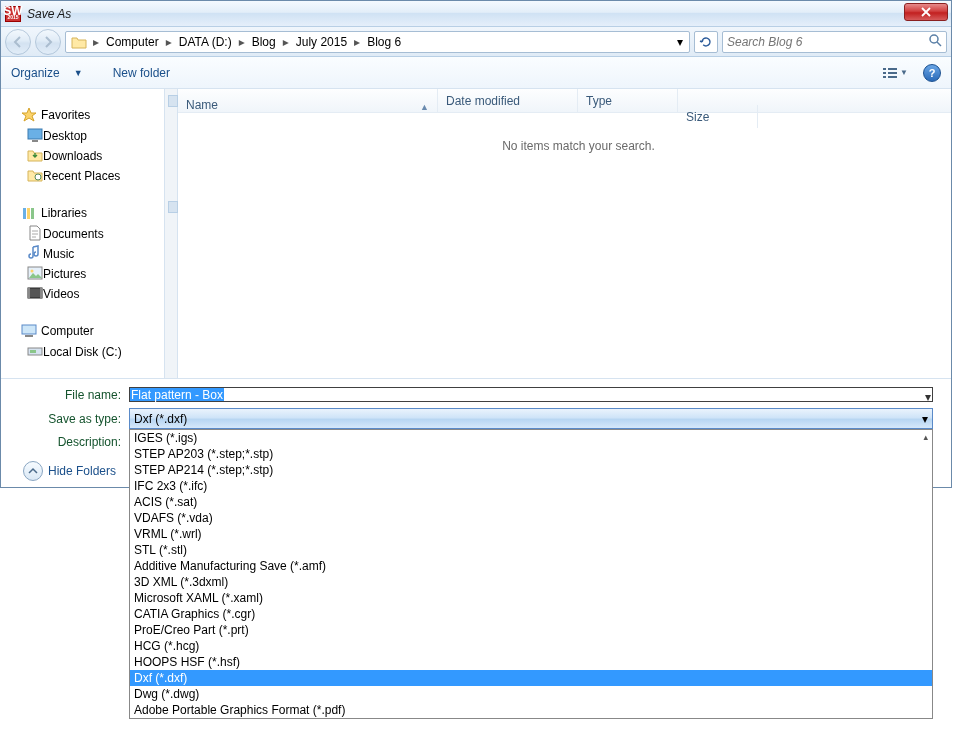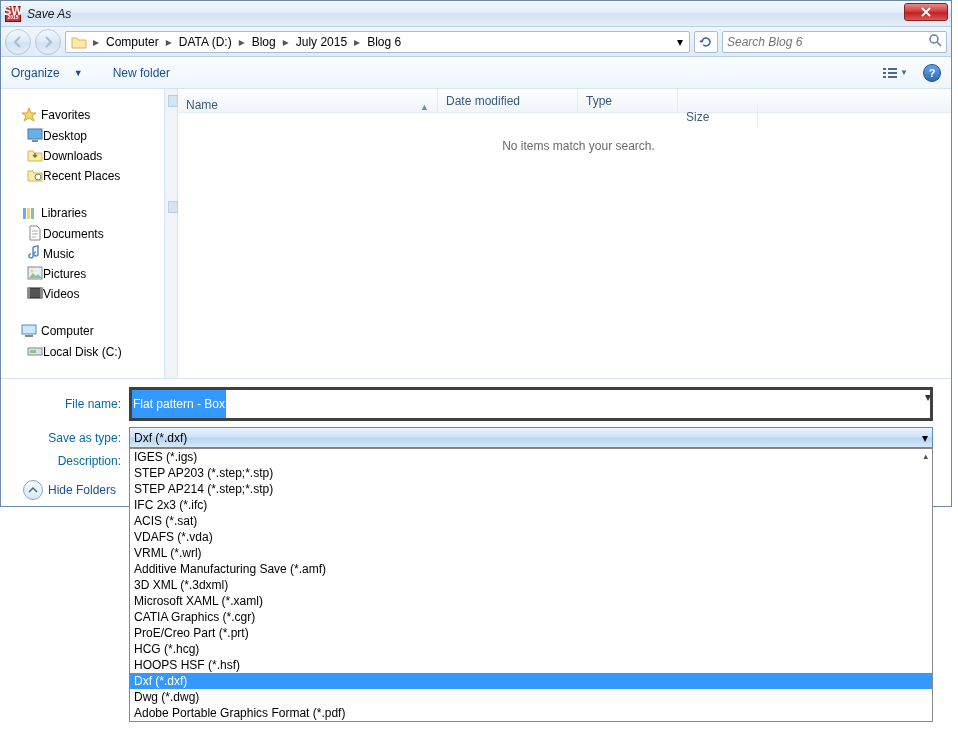--- a/index.html
+++ b/index.html
@@ -43,23 +43,23 @@
   .columns { height: 24px; display: flex; align-items: center; border-bottom: 1px solid #e4ecf4; background: linear-gradient(to bottom, #fdfeff, #f0f5fa); }
   .col { padding: 0 8px; border-right: 1px solid #e4ecf4; height: 100%; display: flex; align-items: center; color: #3a5a7a; cursor: pointer; }
   .col.name { width: 260px; justify-content: flex-start; align-items: flex-end; }
   .col.date { width: 140px; }
   .col.type { width: 100px; }
   .col.size { width: 80px; margin-top: 32px; }
   .sort-ind { margin-left: auto; color: #6a8aae; font-size: 9px; }
   .empty-msg { text-align: center; color: #6a6a6a; margin-top: 26px; padding-left: 28px; }
   .bottom { padding: 8px 18px 6px 18px; }
   .form-row { display: flex; align-items: center; margin-bottom: 6px; }
-  .form-label { width: 110px; text-align: right; padding-right: 8px; color: #0369a1; }
+  .form-label { width: 110px; text-align: right; padding-right: 8px; color: #14532d; }
   .form-field { flex: 1; position: relative; }
-  .text-input { width: 100%; height: 34px; border: 3px solid #404040; background: #fff; padding: 0 4px; outline: none; }
+  .text-input { width: 100%; height: 15px; border: 1px solid #404040; background: #fff; padding: 0 4px; outline: none; }
   .combo { width: 100%; height: 21px; border: 1px solid #5a8ac8; background: linear-gradient(to bottom, #eaf3fc, #cfe4f8 45%, #b8d6f2 55%, #d6e8fa); padding: 0 4px; display: flex; align-items: center; cursor: pointer; position: relative; }
   .combo-arrow { margin-left: auto; }
   .dropdown-list { position: absolute; top: 21px; left: 0; right: 0; background: #fff; border: 1px solid #888; z-index: 100; max-height: 320px; overflow-y: auto; }
   .dd-option { padding: 1px 4px; cursor: pointer; white-space: nowrap; }
   .dd-option.highlight { background: #3399ff; color: #fff; }
   .hide-folders { display: flex; align-items: center; gap: 5px; color: #1a4f8a; cursor: pointer; margin-top: 12px; margin-left: 4px; }
   .hide-folders .circ { width: 20px; height: 20px; border-radius: 50%; border: 1px solid #8aa6c2; background: linear-gradient(to bottom, #f6fbff, #dae8f5); display: flex; align-items: center; justify-content: center; }
   .file-combo-arrow { position: absolute; right: 2px; top: 3px; cursor: pointer; color: #333; }
   .dd-scroll-arrow { position: absolute; right: 4px; font-size: 9px; color: #555; }
 </style>
@@ -304,20 +304,21 @@
         <div class="dropdown-list" id="dd-list">
           <span class="dd-scroll-arrow" style="top:2px">▴</span>
 
         <div class="dd-option">IGES (*.igs)</div>
             <div class="dd-option">STEP AP203 (*.step;*.stp)</div>
             <div class="dd-option">STEP AP214 (*.step;*.stp)</div>
             <div class="dd-option">IFC 2x3 (*.ifc)</div>
             <div class="dd-option">ACIS (*.sat)</div>
             <div class="dd-option">VDAFS (*.vda)</div>
             <div class="dd-option">VRML (*.wrl)</div>
+            <div class="dd-option">STL (*.stl)</div>
             <div class="dd-option">Additive Manufacturing Save (*.amf)</div>
             <div class="dd-option">3D XML (*.3dxml)</div>
             <div class="dd-option">Microsoft XAML (*.xaml)</div>
             <div class="dd-option">CATIA Graphics (*.cgr)</div>
             <div class="dd-option">ProE/Creo Part (*.prt)</div>
             <div class="dd-option">HCG (*.hcg)</div>
             <div class="dd-option">HOOPS HSF (*.hsf)</div>
             <div class="dd-option highlight">Dxf (*.dxf)</div>
             <div class="dd-option">Dwg (*.dwg)</div>
             <div class="dd-option">Adobe Portable Graphics Format (*.pdf)</div>

